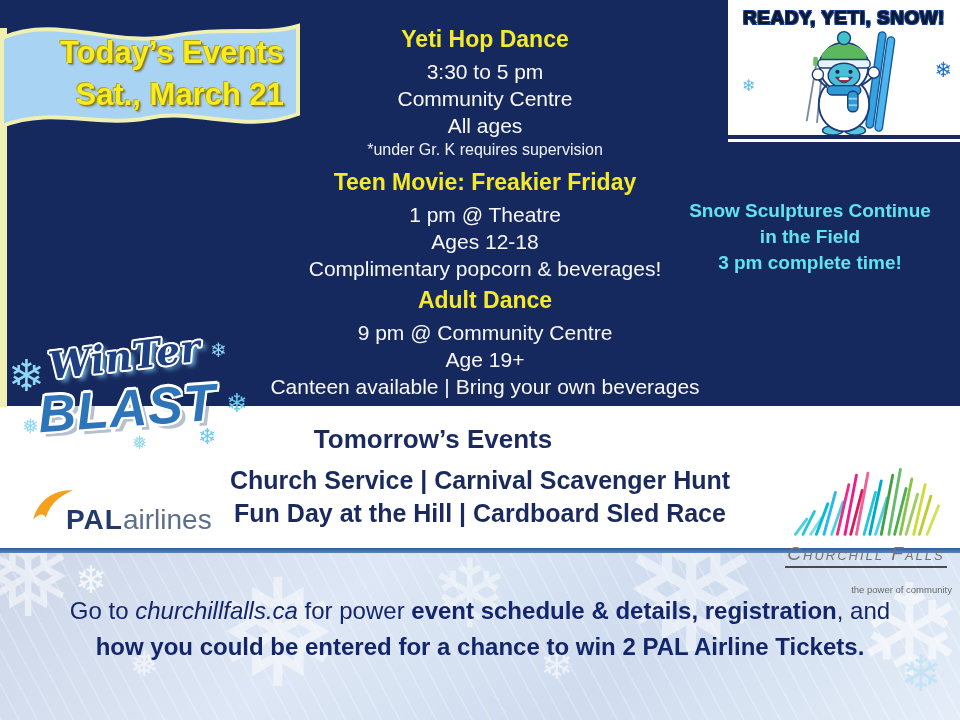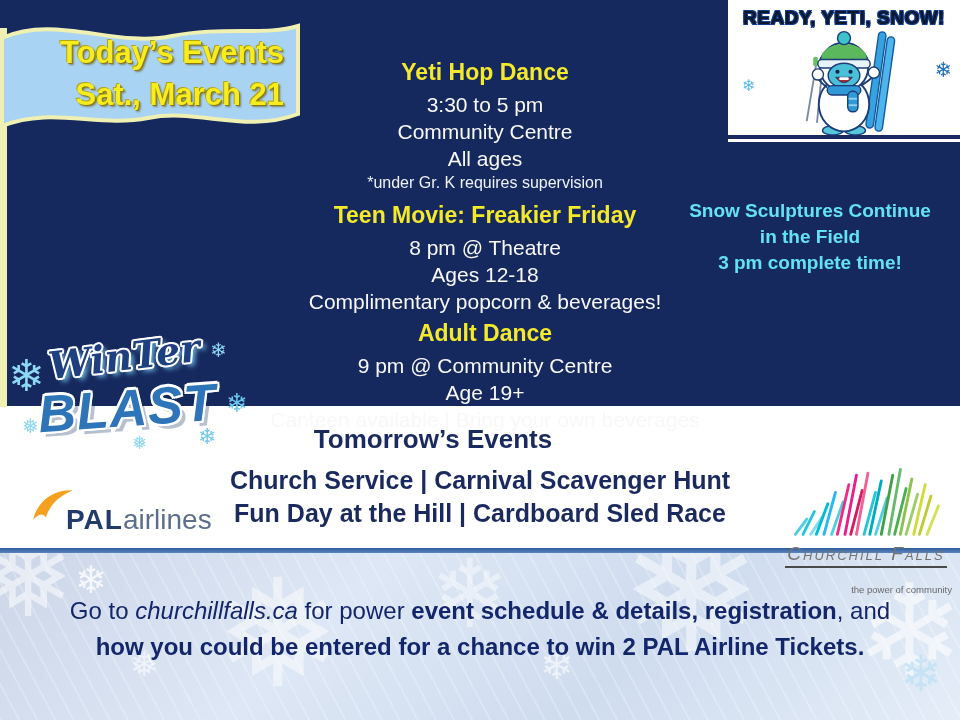--- a/index.html
+++ b/index.html
@@ -13,21 +13,21 @@
 
   
   .flag{left:0;top:6px;width:302px;height:142px;z-index:4;}
   .flag svg{position:absolute;left:0;top:0;}
   .flag-text{position:absolute;left:14px;top:26px;width:270px;text-align:right;
     font-size:31px;font-weight:bold;line-height:42px;color:#f7ec20;
     text-shadow:1px 1px 0 #8a7a10,2px 2px 2px rgba(90,70,0,.55),-1px -1px 0 #b3a410;}
 
   
   .events{left:225px;top:0;width:520px;height:406px;}
-  .event{position:absolute;left:0;width:100%;text-align:center;margin-top:33px;}
+  .event{position:absolute;left:0;width:100%;text-align:center;}
   .event-title{font-size:23px;font-weight:bold;color:#f4e92a;margin-bottom:5px;}
   .event-line{font-size:21px;line-height:27px;color:#f8f8f8;}
   .event-note{font-size:16px;line-height:20px;color:#eef2f8;margin-top:1px;}
 
   
   .yeti-box{right:0;top:0;width:232px;height:135px;background:#ffffff;
     border-bottom:4px solid #1a2a5e;box-shadow:0 3px 0 #ffffff;z-index:3;}
   .ready-title{position:absolute;left:0;top:7px;width:100%;text-align:center;
     font-size:19px;font-weight:bold;color:#0f172a;letter-spacing:.5px;
     text-shadow:1px 1px 0 #123c8c,-1px 1px 0 #123c8c,1px -1px 0 #123c8c,-1px -1px 0 #123c8c;}
@@ -104,21 +104,21 @@
   <div class="abs events">
     <div class="event" style="top:26px;">
       <div class="event-title">Yeti Hop Dance</div>
       <div class="event-line">3:30 to 5 pm</div>
       <div class="event-line">Community Centre</div>
       <div class="event-line">All ages</div>
       <div class="event-note">*under Gr. K requires supervision</div>
     </div>
     <div class="event" style="top:169px;">
       <div class="event-title">Teen Movie: Freakier Friday</div>
-      <div class="event-line">8 pm @ Theatre</div>
+      <div class="event-line">1 pm @ Theatre</div>
       <div class="event-line">Ages 12-18</div>
       <div class="event-line">Complimentary popcorn &amp; beverages!</div>
     </div>
     <div class="event" style="top:287px;">
       <div class="event-title">Adult Dance</div>
       <div class="event-line">9 pm @ Community Centre</div>
       <div class="event-line">Age 19+</div>
       <div class="event-line">Canteen available | Bring your own beverages</div>
     </div>
   </div>

